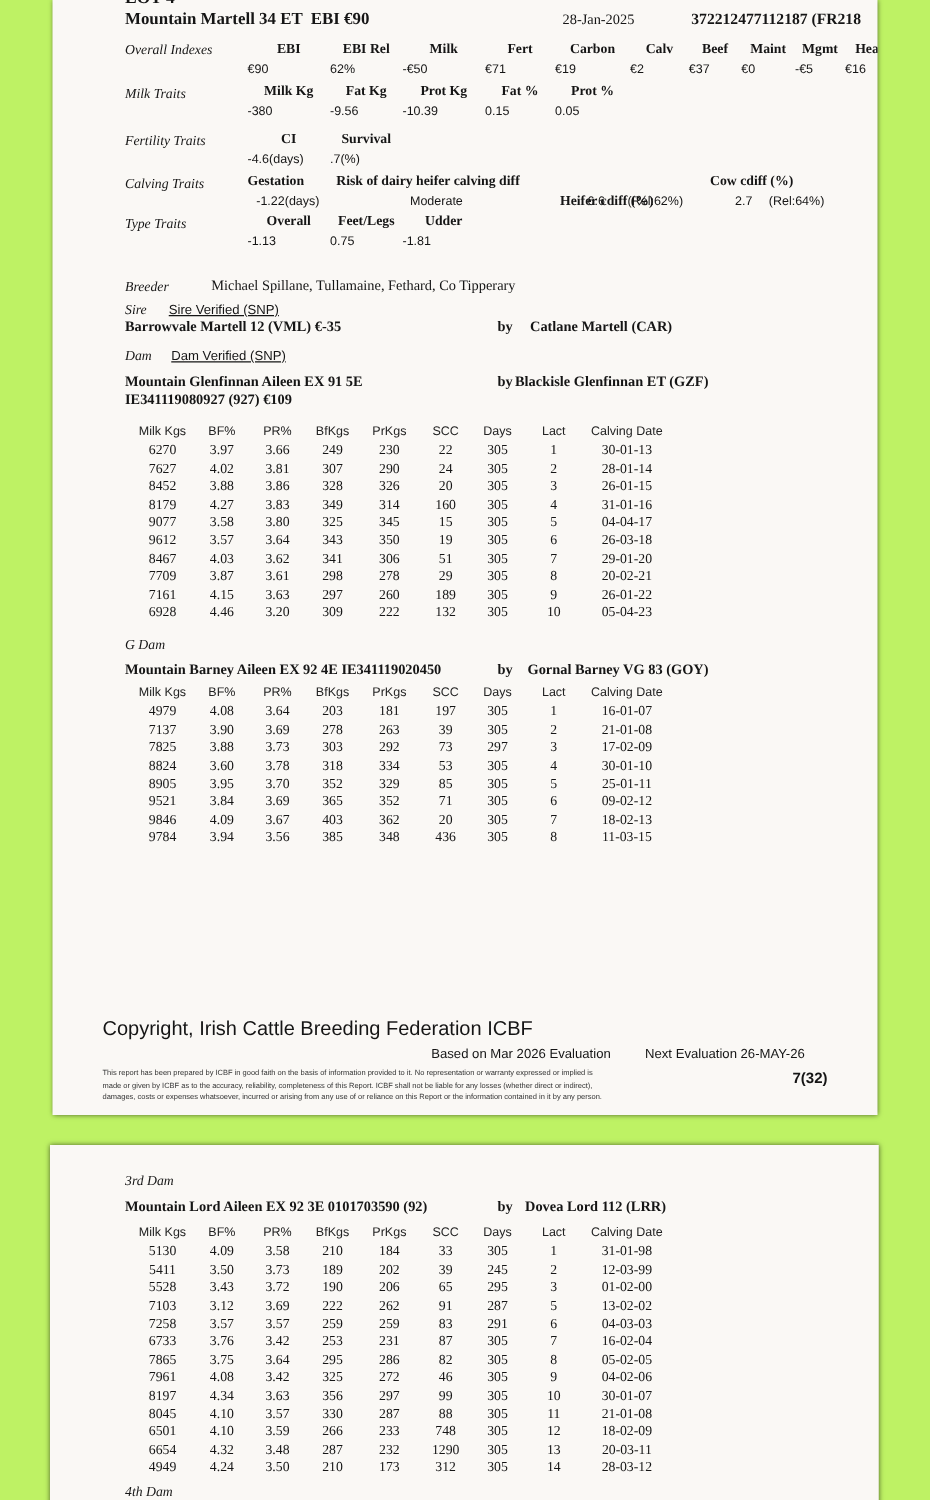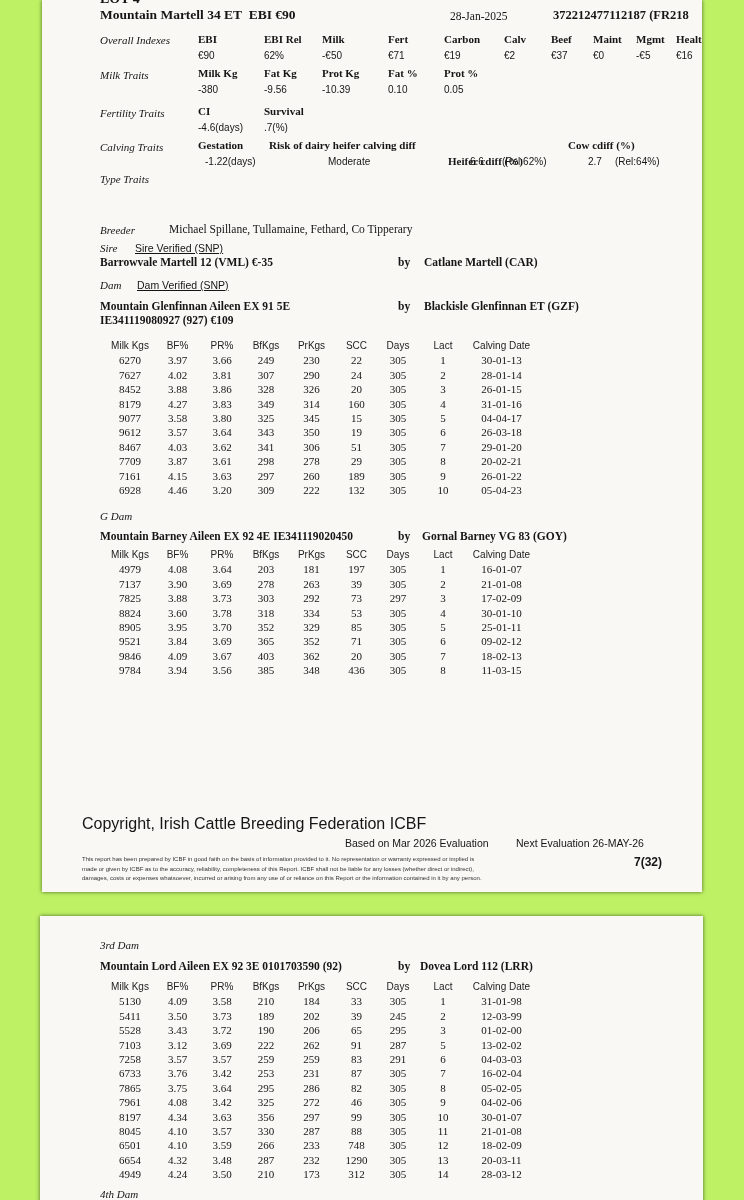--- a/index.html
+++ b/index.html
@@ -13,21 +13,21 @@
   
   .lot{left:58px;top:-9px;font-size:14px;font-weight:bold;}
   .title{left:58px;top:7px;font-size:13.5px;font-weight:bold;}
   .date{left:408px;top:10px;font-size:11.5px;}
   .tag{left:511px;top:8px;font-size:12.5px;font-weight:bold;}
 
   
   .trait-label{position:absolute;left:58px;font-style:italic;font-size:11px;white-space:nowrap;}
   .cells{position:absolute;left:156px;display:flex;}
   .tcell{flex:0 0 auto;}
-  .tcell .th{font-weight:bold;font-size:11px;line-height:13px;white-space:nowrap;}
+  .tcell .th{font-weight:bold;font-size:11px;line-height:13px;white-space:nowrap;text-align:center;}
   .tcell .tv{font-family:"Liberation Sans",sans-serif;font-size:10px;margin-top:4px;white-space:nowrap;}
   .cw0{width:66px}.cw1{width:58px}.cw2{width:66px}.cw3{width:56px}.cw4{width:60px}
   .cw5{width:47px}.cw6{width:42px}.cw7{width:43px}.cw8{width:40px}.cw9{width:48px}
   .th-abs{position:absolute;font-weight:bold;font-size:11px;white-space:nowrap;}
   .tv-abs{position:absolute;font-family:"Liberation Sans",sans-serif;font-size:10px;white-space:nowrap;}
 
   
   .ped-lab{position:absolute;font-style:italic;font-size:11px;}
   .ped-ver{position:absolute;font-family:"Liberation Sans",sans-serif;font-size:10.5px;text-decoration:underline;}
   .ped-name{position:absolute;font-weight:bold;font-size:11.5px;white-space:pre;}
@@ -118,21 +118,21 @@
         <div class="tcell cw1">
           <div class="th">Fat Kg</div>
           <div class="tv">-9.56</div>
         </div>
         <div class="tcell cw2">
           <div class="th">Prot Kg</div>
           <div class="tv">-10.39</div>
         </div>
         <div class="tcell cw3">
           <div class="th">Fat %</div>
-          <div class="tv">0.10</div>
+          <div class="tv">0.15</div>
         </div>
         <div class="tcell cw4">
           <div class="th">Prot %</div>
           <div class="tv">0.05</div>
         </div>
       </div>
 
     <div class="trait-label" style="top:107px">Fertility Traits</div>
     <div class="cells" style="top:105px">
         <div class="tcell cw0">
@@ -151,35 +151,49 @@
     <div class="th-abs" style="left:227px;top:139px">Risk of dairy heifer calving diff</div>
     <div class="tv-abs" style="left:286px;top:156px">Moderate</div>
     <div class="th-abs" style="left:406px;top:155px">Heifer cdiff (%)</div>
     <div class="tv-abs" style="left:428px;top:156px">6.6</div>
     <div class="tv-abs" style="left:460px;top:156px">(Rel:62%)</div>
     <div class="th-abs" style="left:526px;top:139px">Cow cdiff (%)</div>
     <div class="tv-abs" style="left:546px;top:156px">2.7</div>
     <div class="tv-abs" style="left:573px;top:156px">(Rel:64%)</div>
 
     <div class="trait-label" style="top:173px">Type Traits</div>
+    <div class="cells" style="top:171px">
+        <div class="tcell cw0">
+          <div class="th">Overall</div>
+          <div class="tv">-1.13</div>
+        </div>
+        <div class="tcell cw1">
+          <div class="th">Feet/Legs</div>
+          <div class="tv">0.75</div>
+        </div>
+        <div class="tcell cw2">
+          <div class="th">Udder</div>
+          <div class="tv">-1.81</div>
+        </div>
+      </div>
 
     <div class="ped-lab" style="left:58px;top:224px">Breeder</div>
     <div class="ped-text" style="left:127px;top:223px">Michael Spillane, Tullamaine, Fethard, Co Tipperary</div>
 
     <div class="ped-lab" style="left:58px;top:242px">Sire</div>
     <div class="ped-ver" style="left:93px;top:242px">Sire Verified (SNP)</div>
     <div class="ped-name" style="left:58px;top:256px">Barrowvale Martell 12 (VML) €-35</div>
     <div class="ped-name" style="left:356px;top:256px">by</div>
     <div class="ped-name" style="left:382px;top:256px">Catlane Martell (CAR)</div>
 
     <div class="ped-lab" style="left:58px;top:279px">Dam</div>
     <div class="ped-ver" style="left:95px;top:279px">Dam Verified (SNP)</div>
     <div class="ped-name" style="left:58px;top:300px">Mountain Glenfinnan Aileen EX 91 5E</div>
     <div class="ped-name" style="left:356px;top:300px">by</div>
-    <div class="ped-name" style="left:382px;top:300px">Blackisle Glenfinnan ET (GZF)</div>
+    <div class="ped-name" style="left:370px;top:300px">Blackisle Glenfinnan ET (GZF)</div>
     <div class="ped-name" style="left:58px;top:314px">IE341119080927 (927) €109</div>
 
     <div class="ltable" style="left:63px;top:339px">
         <div class="lrow lhead">
           <div class="lc k0">Milk Kgs</div>
           <div class="lc k1">BF%</div>
           <div class="lc k2">PR%</div>
           <div class="lc k3">BfKgs</div>
           <div class="lc k4">PrKgs</div>
           <div class="lc k5">SCC</div>

